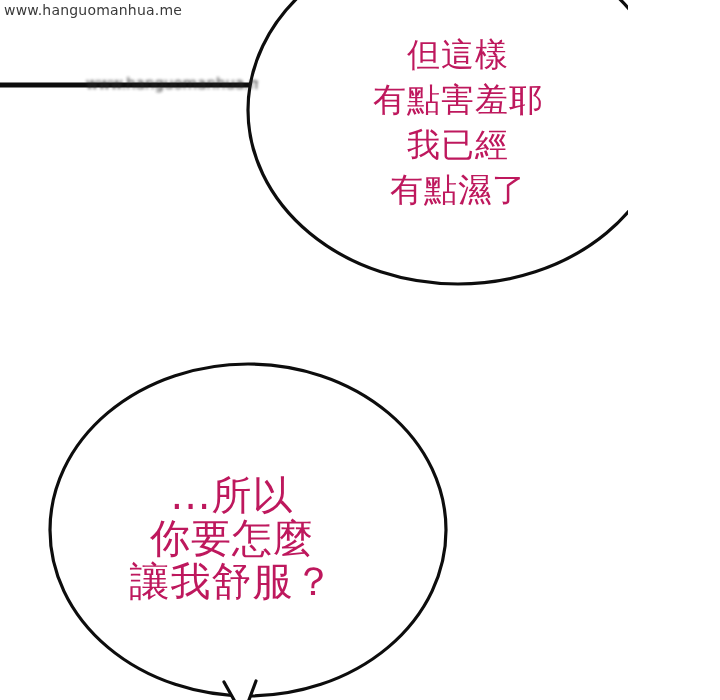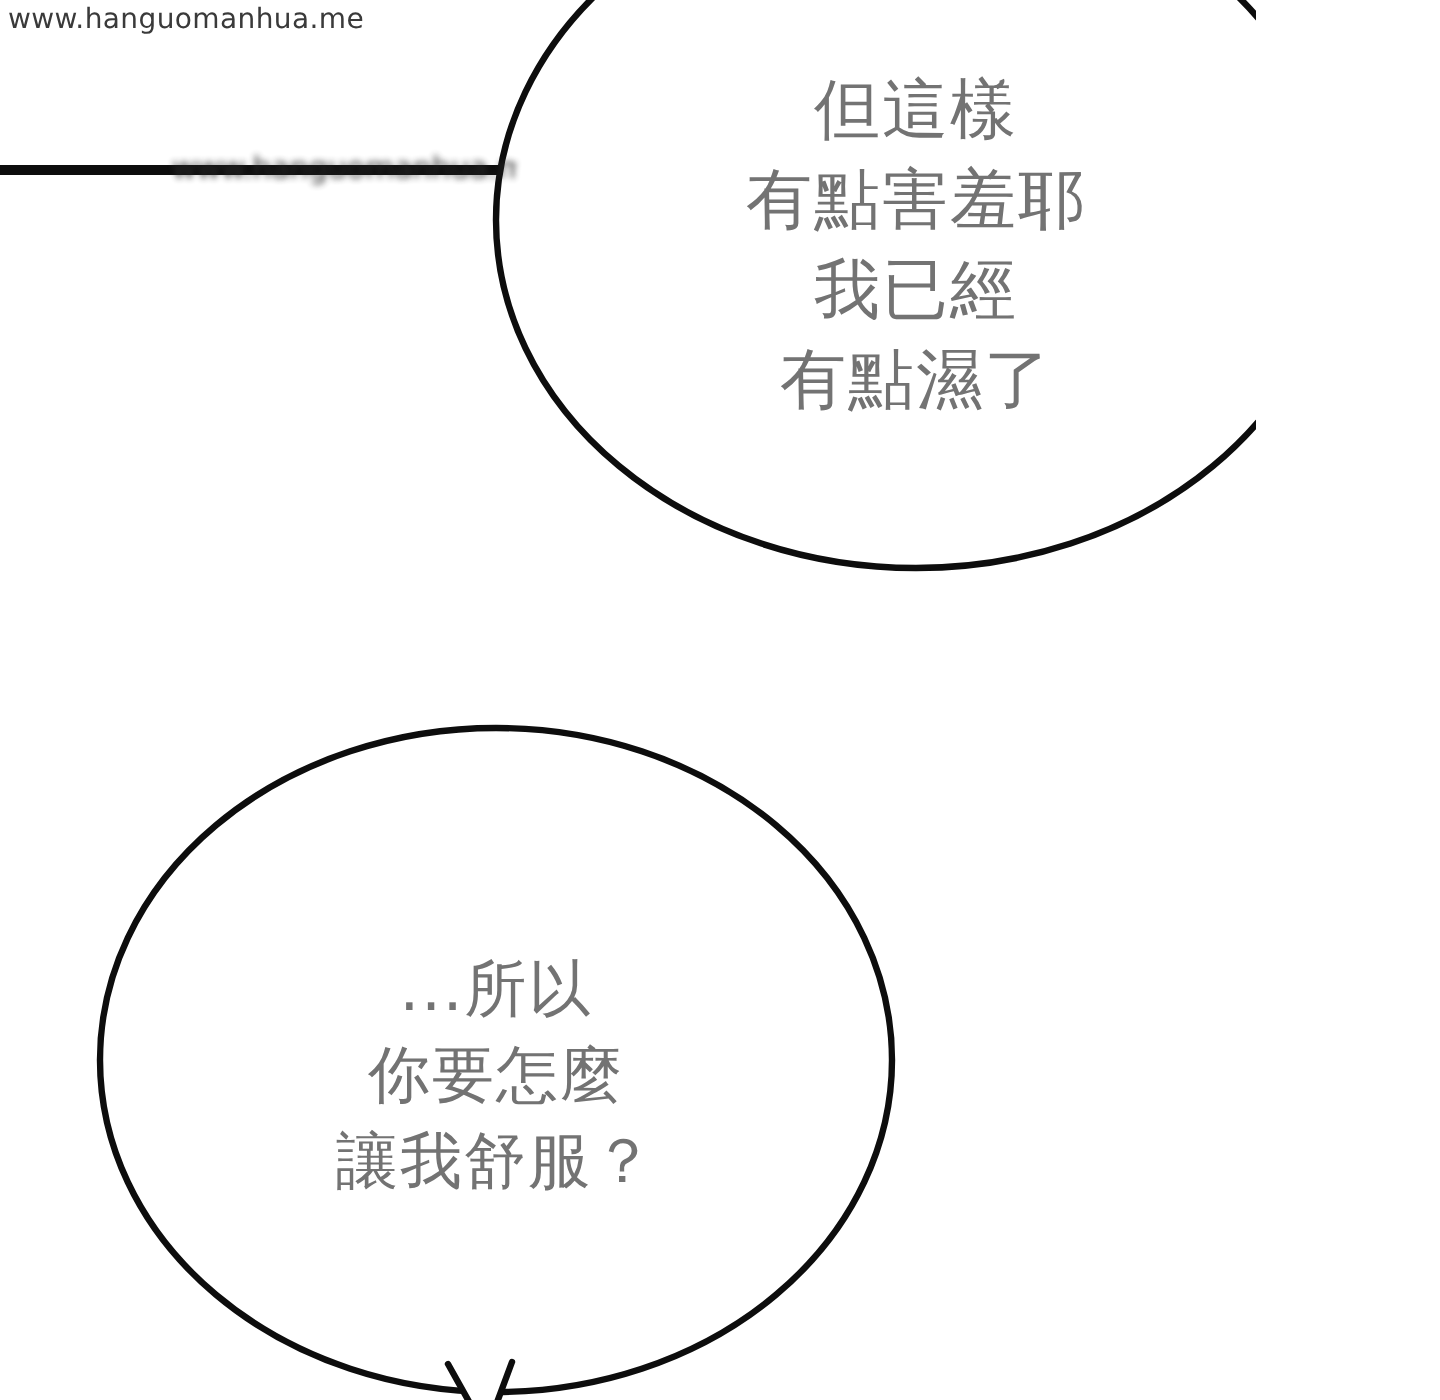--- a/index.html
+++ b/index.html
@@ -50,38 +50,38 @@
     color: #2b2b2b;
     white-space: nowrap;
     overflow: hidden;
     filter: blur(1.6px);
     opacity: 0.92;
   }
   .bubble-text {
     position: absolute;
     z-index: 4;
     text-align: center;
-    color: #737373;
+    color: #be185d;
     font-family: "DejaVu Sans", sans-serif;
     font-weight: 500;
     white-space: pre-line;
     letter-spacing: 1px;
   }
   #bubble1-text {
     left: 248px;
     top: 32px;
     width: 420px;
     font-size: 33px;
     line-height: 45px;
   }
   #bubble2-text {
-    left: 50px;
+    left: 34px;
     top: 474px;
     width: 396px;
-    font-size: 31px;
+    font-size: 40px;
     line-height: 43px;
   }
 </style>
 </head>
 <body>
 
 <div id="panel">
 
   <svg id="panel-svg" viewBox="0 0 720 700" xmlns="http://www.w3.org/2000/svg">
     <rect x="0" y="0" width="720" height="700" fill="#ffffff"></rect>

